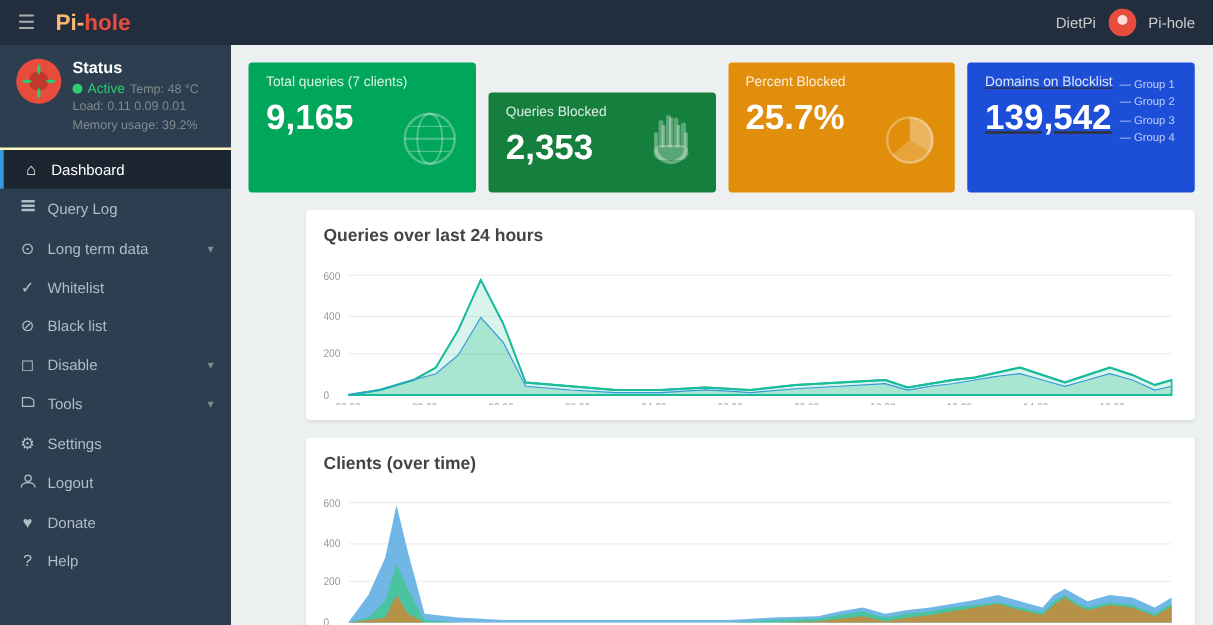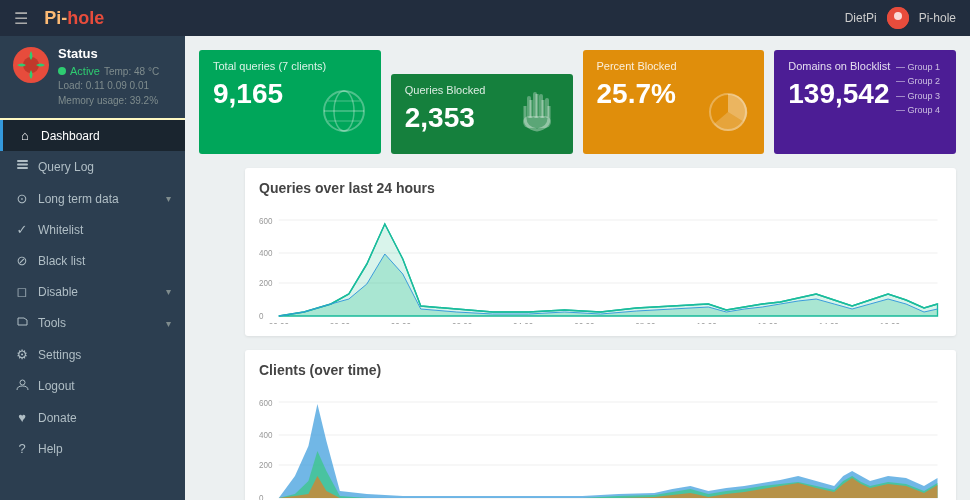--- a/index.html
+++ b/index.html
@@ -127,21 +127,21 @@
     .stat-card {
       border-radius: 3px;
       padding: 10px 14px;
       position: relative;
       overflow: hidden;
       min-height: 80px;
     }
     .stat-card-green { background: #00a65a; }
     .stat-card-blue { background: #15803d; margin-top: 24px; }
     .stat-card-orange { background: #e08e0b; }
-    .stat-card-red { background: #4c1d95; }
+    .stat-card-red { background: #1d4ed8; text-decoration: underline; }
     .stat-card-title {
       font-size: 11px;
       color: rgba(255,255,255,0.85);
       margin-bottom: 6px;
     }
     .stat-card-value {
       font-size: 28px;
       font-weight: 700;
       color: #fff;
     }

